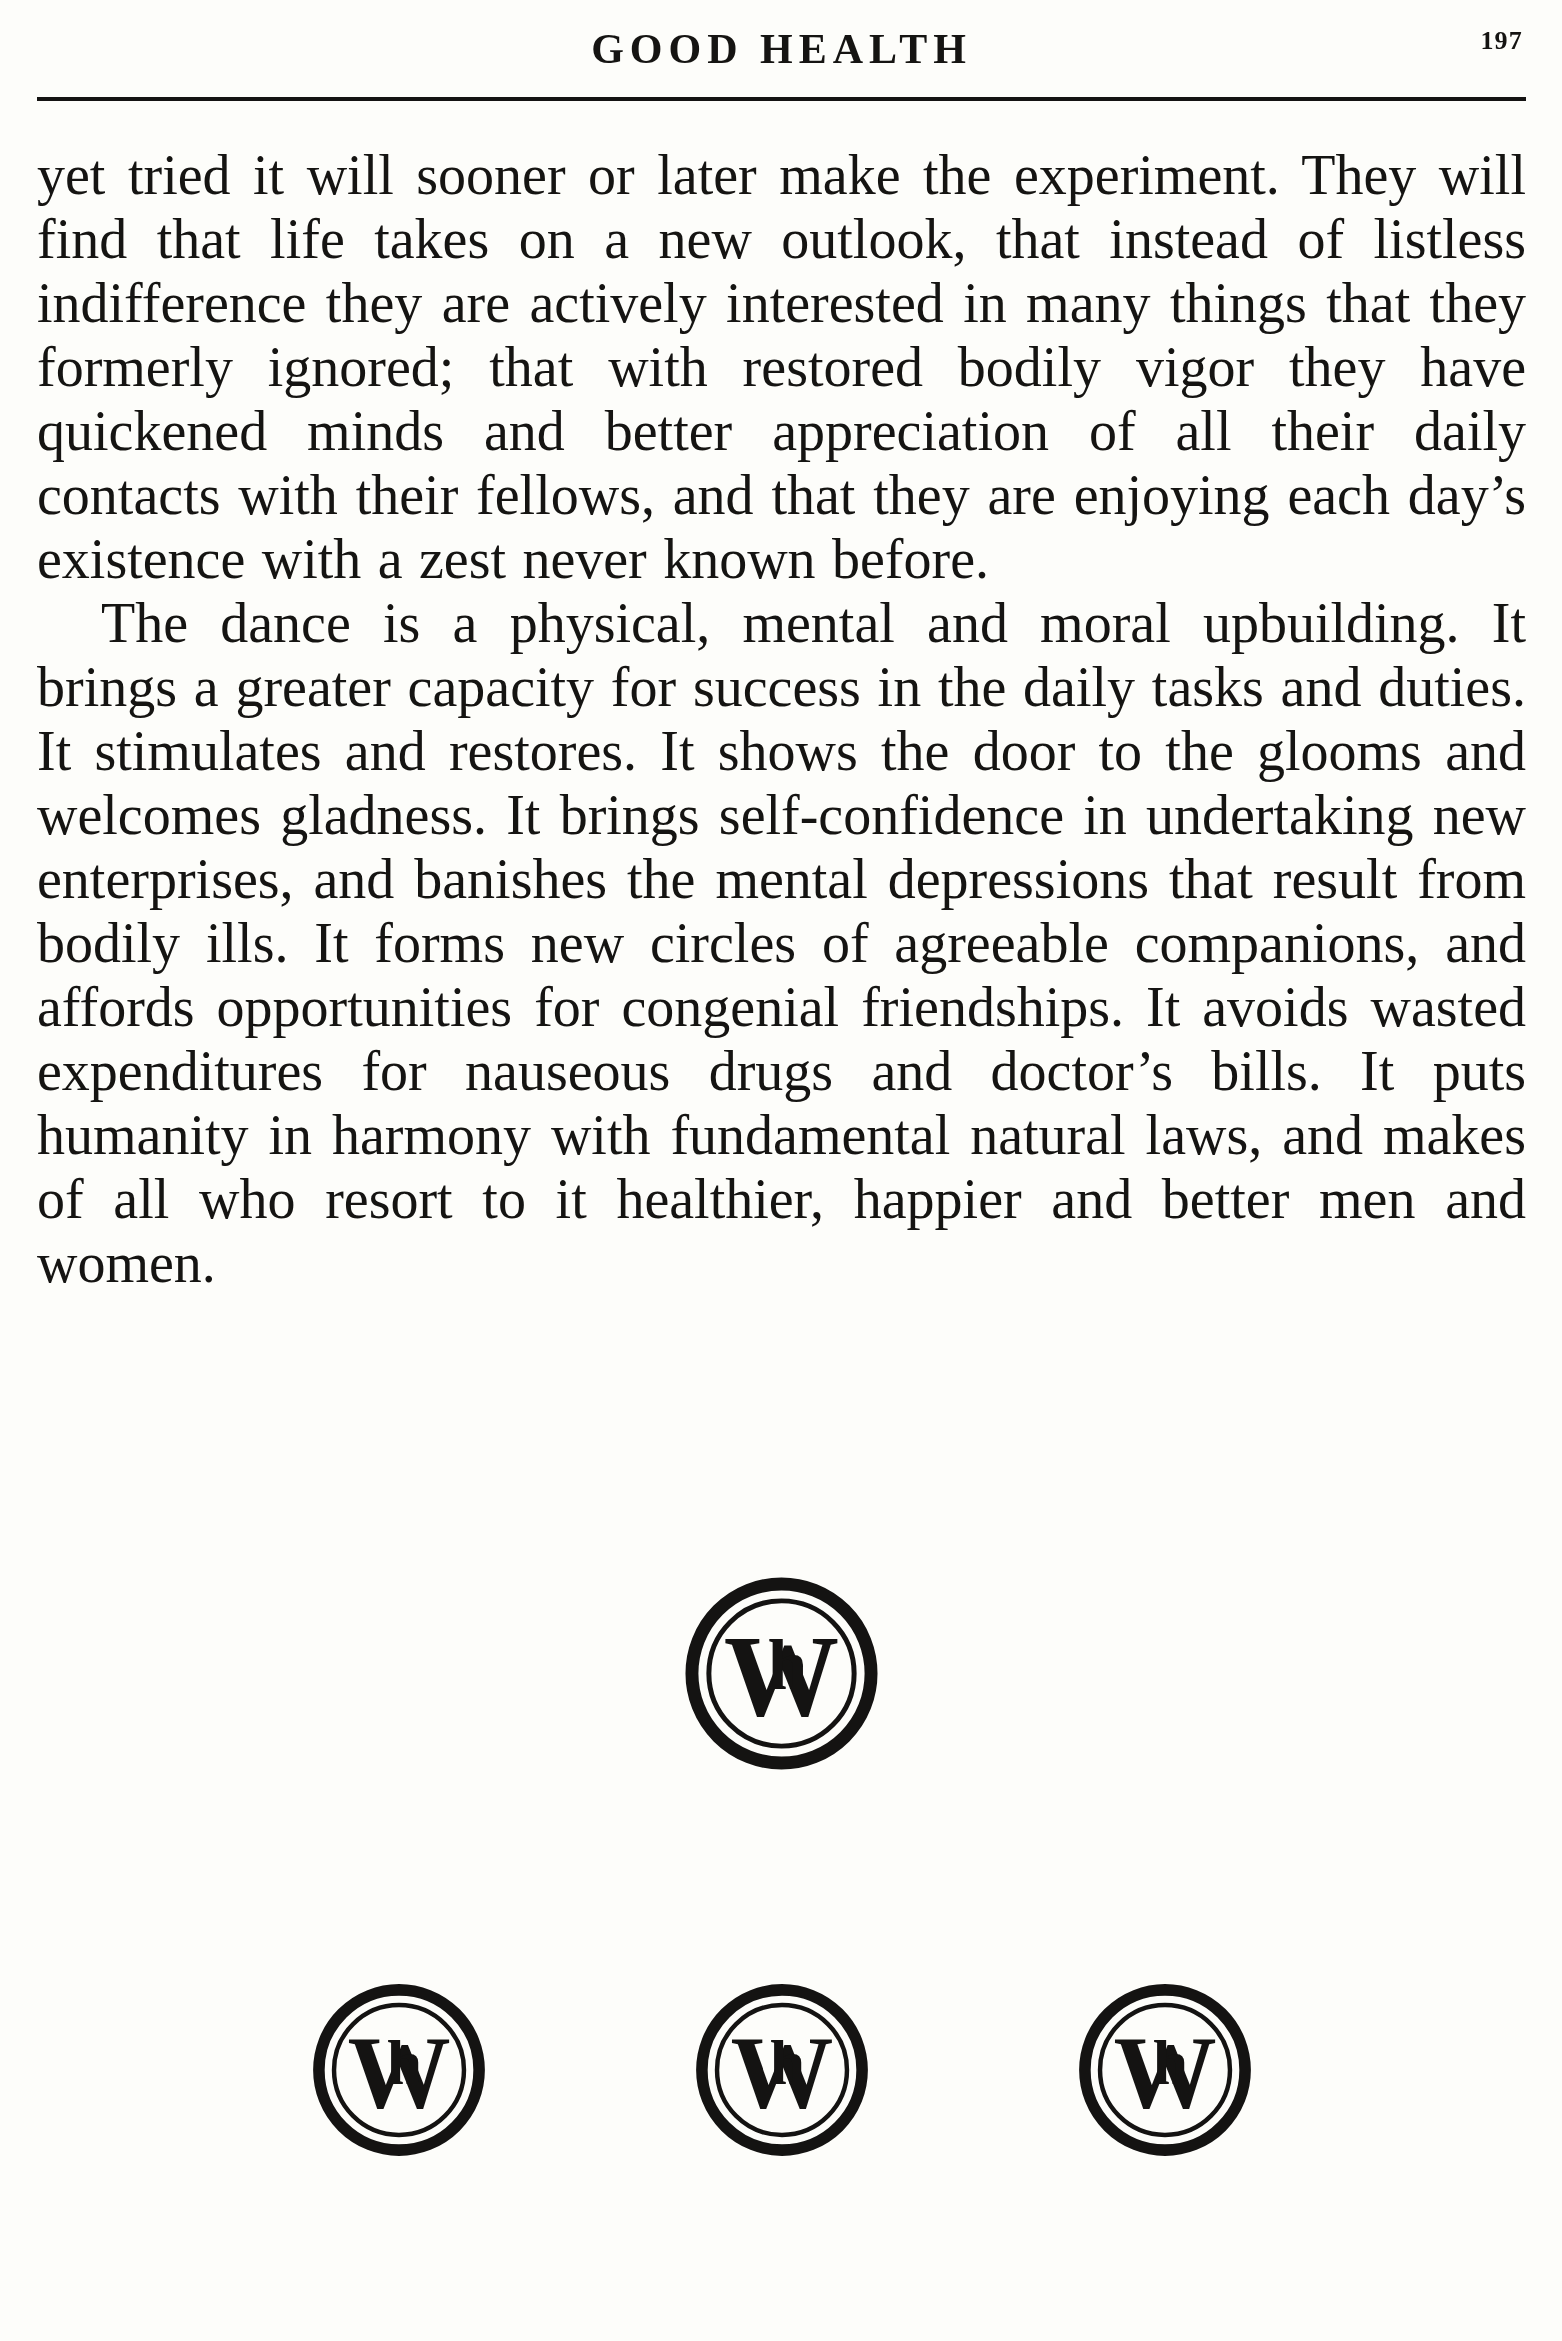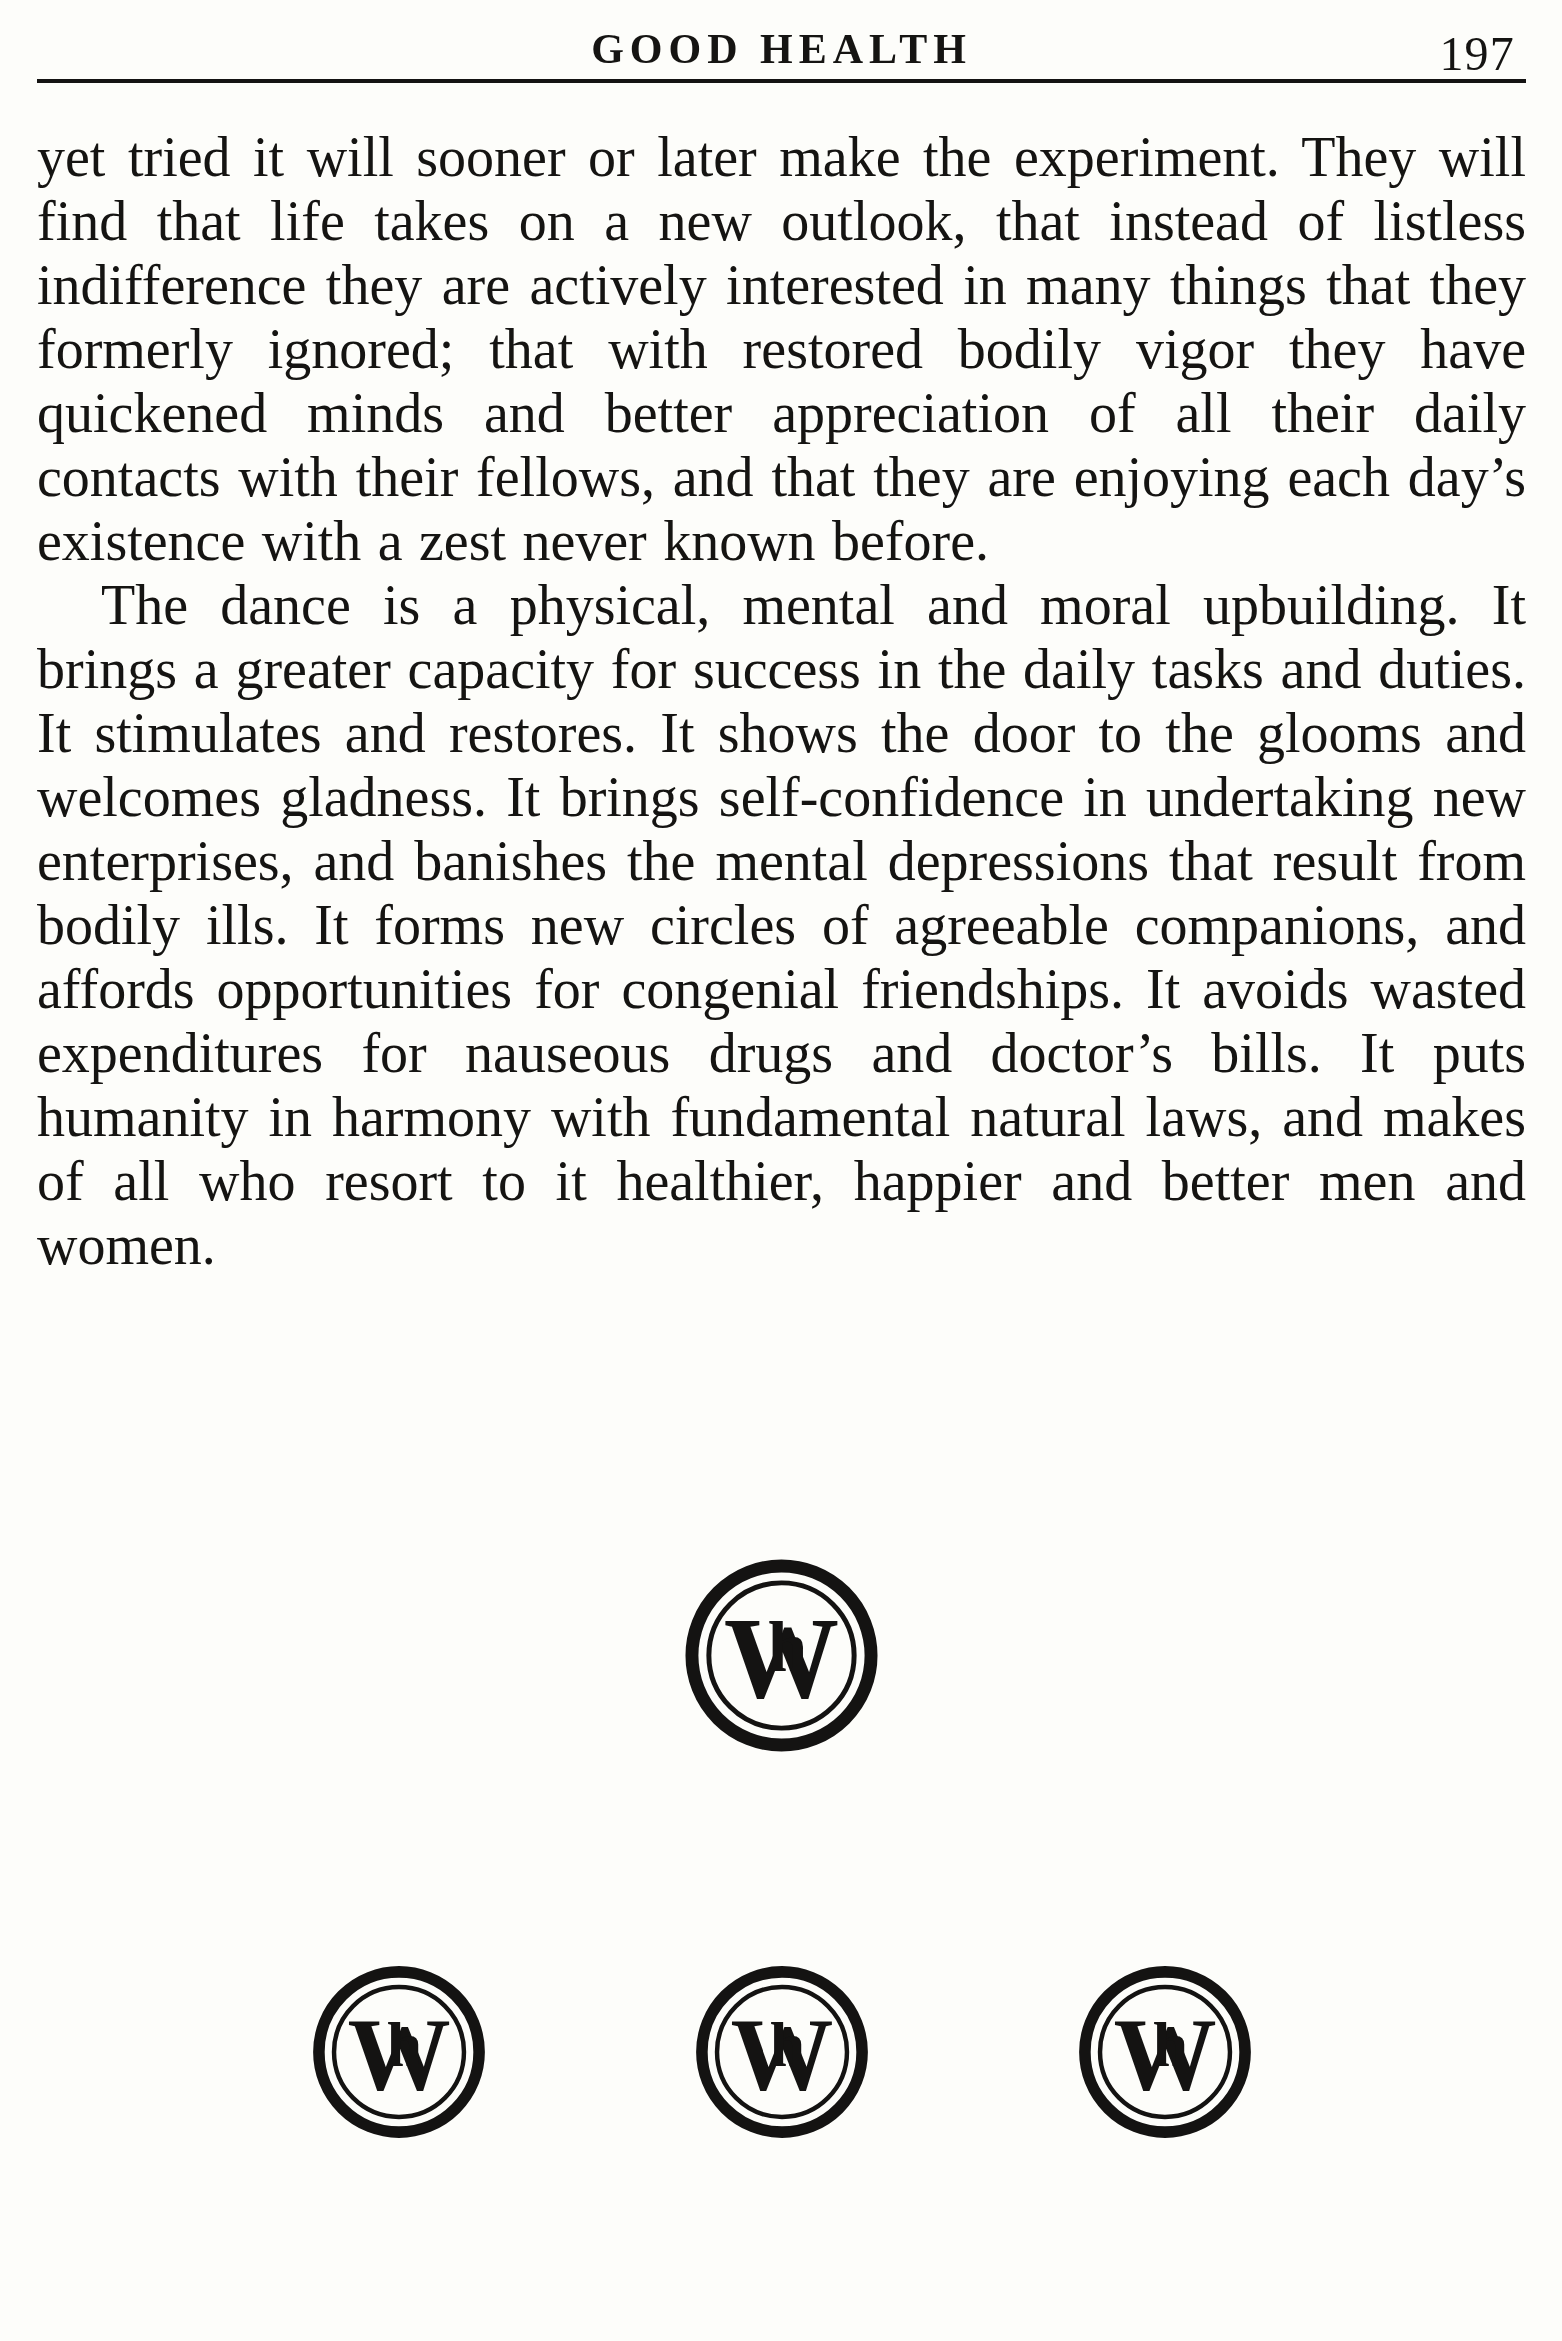--- a/index.html
+++ b/index.html
@@ -14,36 +14,36 @@
     background: #fdfdfa;
     color: #151412;
     font-family: "Liberation Serif", "DejaVu Serif", serif;
     box-sizing: border-box;
     padding: 25px 37px 36px 37px;
     position: relative;
     overflow: hidden;
   }
   .page-header {
     position: relative;
-    padding-bottom: 6px;
+    padding-bottom: 24px;
     border-bottom: 4.7px solid #141312;
   }
   .header-title {
     display: block;
     text-align: center;
     font-weight: bold;
     font-size: 42px;
     letter-spacing: 6px;
   }
   .page-number {
     position: absolute;
-    right: 11px;
+    right: 3px;
     top: 1.2px;
-    font-size: 48px;
-    font-weight: normal;
+    font-size: 26px;
+    font-weight: bold;
     letter-spacing: 1.2px;
   }
   .body-text {
     margin-top: 42px;
     font-size: 56px;
     line-height: 64px;
     text-align: justify;
     word-spacing: 2.4px;
   }
   .body-text p {

